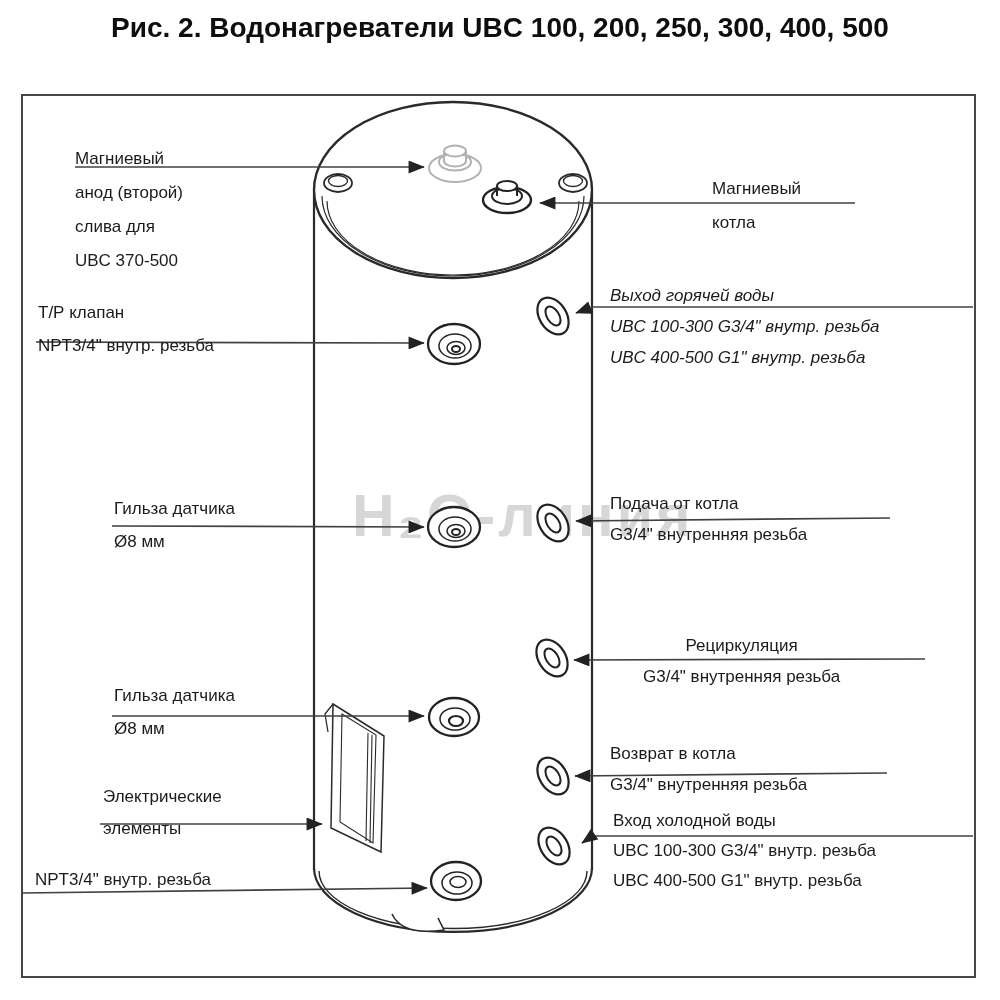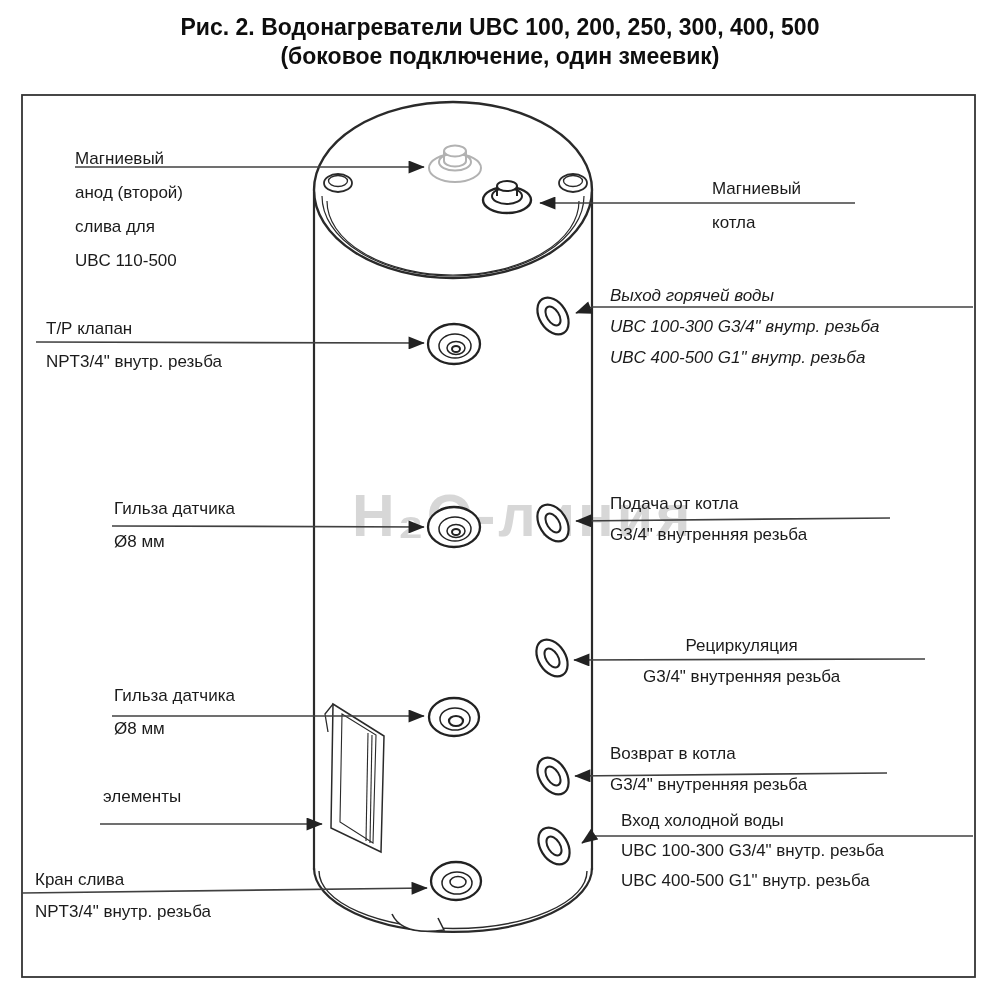--- a/index.html
+++ b/index.html
@@ -3,36 +3,35 @@
 <meta charset="utf-8">
 <style>
   html,body{margin:0;padding:0;background:#ffffff;}
   #stage{
     position:relative;width:1000px;height:1000px;background:#ffffff;
     font-family:"Liberation Sans","DejaVu Sans",sans-serif;
     color:#1b1b1b;overflow:hidden;
   }
   .title{
     position:absolute;left:0;top:13px;width:1000px;text-align:center;
-    font-weight:bold;font-size:23px;line-height:29px;color:#0e0e0e;
+    font-weight:bold;font-size:28px;line-height:29px;color:#0e0e0e;
   }
   svg{position:absolute;left:0;top:0;}
   .lbl{position:absolute;font-size:17px;white-space:nowrap;color:#1b1b1b;}
   .lh34 div{line-height:34px;} .lh33 div{line-height:33px;}
   .lh32 div{line-height:32px;} .lh31 div{line-height:31px;}
-  .lh30 div{line-height:30px;margin-left:8px;}
+  .lh30 div{line-height:30px;}
 </style>
 </head>
 <body>
 
 <div id="stage">
 
   <div class="title">
     <div>Рис. 2. Водонагреватели UBC 100, 200, 250, 300, 400, 500</div>
-    <div>(боковое подключение, один змеевик)</div>
   </div>
 
   <svg width="1000" height="1000" viewBox="0 0 1000 1000">
     <defs>
       <marker id="arr" viewBox="0 0 10 8" refX="9.5" refY="4" markerWidth="17" markerHeight="13" markerUnits="userSpaceOnUse" orient="auto">
         <path d="M0,0 L10,4 L0,8 z" fill="#222"></path>
       </marker>
     </defs>
 
     <rect x="22" y="95" width="953" height="882" fill="none" stroke="#333" stroke-width="1.8"></rect>
@@ -147,29 +146,29 @@
       <line x1="973" y1="836" x2="592" y2="836"></line>
       <line x1="592" y1="836" x2="582" y2="843" marker-end="url(#arr)"></line>
       <line x1="22" y1="893" x2="427" y2="888" marker-end="url(#arr)"></line>
     </g>
   </svg>
 
   <div class="lbl lh34" style="left:75px;top:142px;">
     <div>Магниевый</div>
     <div>анод (второй)</div>
     <div>слива для</div>
-    <div>UBC 110-500</div>
+    <div>UBC 370-500</div>
   </div>
 
   <div class="lbl lh34" style="left:712px;top:172px;">
     <div>Магниевый</div>
     <div>котла</div>
   </div>
 
-  <div class="lbl lh33" style="left:38px;top:312px;margin-left:8px;">
+  <div class="lbl lh33" style="left:38px;top:296px;">
     <div>Т/Р клапан</div>
     <div>NPT3/4" внутр. резьба</div>
   </div>
 
   <div class="lbl lh31" style="left:610px;top:280px;font-style:italic;">
     <div>Выход горячей воды</div>
     <div>UBC 100-300 G3/4" внутр. резьба</div>
     <div>UBC 400-500 G1" внутр. резьба</div>
   </div>
 
@@ -192,27 +191,27 @@
     <div>Гильза датчика</div>
     <div>Ø8 мм</div>
   </div>
 
   <div class="lbl lh31" style="left:610px;top:738px;">
     <div>Возврат в котла</div>
     <div>G3/4" внутренняя резьба</div>
   </div>
 
   <div class="lbl lh32" style="left:103px;top:781px;">
+    <div>Электрические</div>
     <div>элементы</div>
   </div>
 
   <div class="lbl lh30" style="left:613px;top:806px;">
     <div>Вход холодной воды</div>
     <div>UBC 100-300 G3/4" внутр. резьба</div>
     <div>UBC 400-500 G1" внутр. резьба</div>
   </div>
 
   <div class="lbl lh32" style="left:35px;top:864px;">
-    <div>Кран слива</div>
     <div>NPT3/4" внутр. резьба</div>
   </div>
 
 </div>
 
 </body></html>

